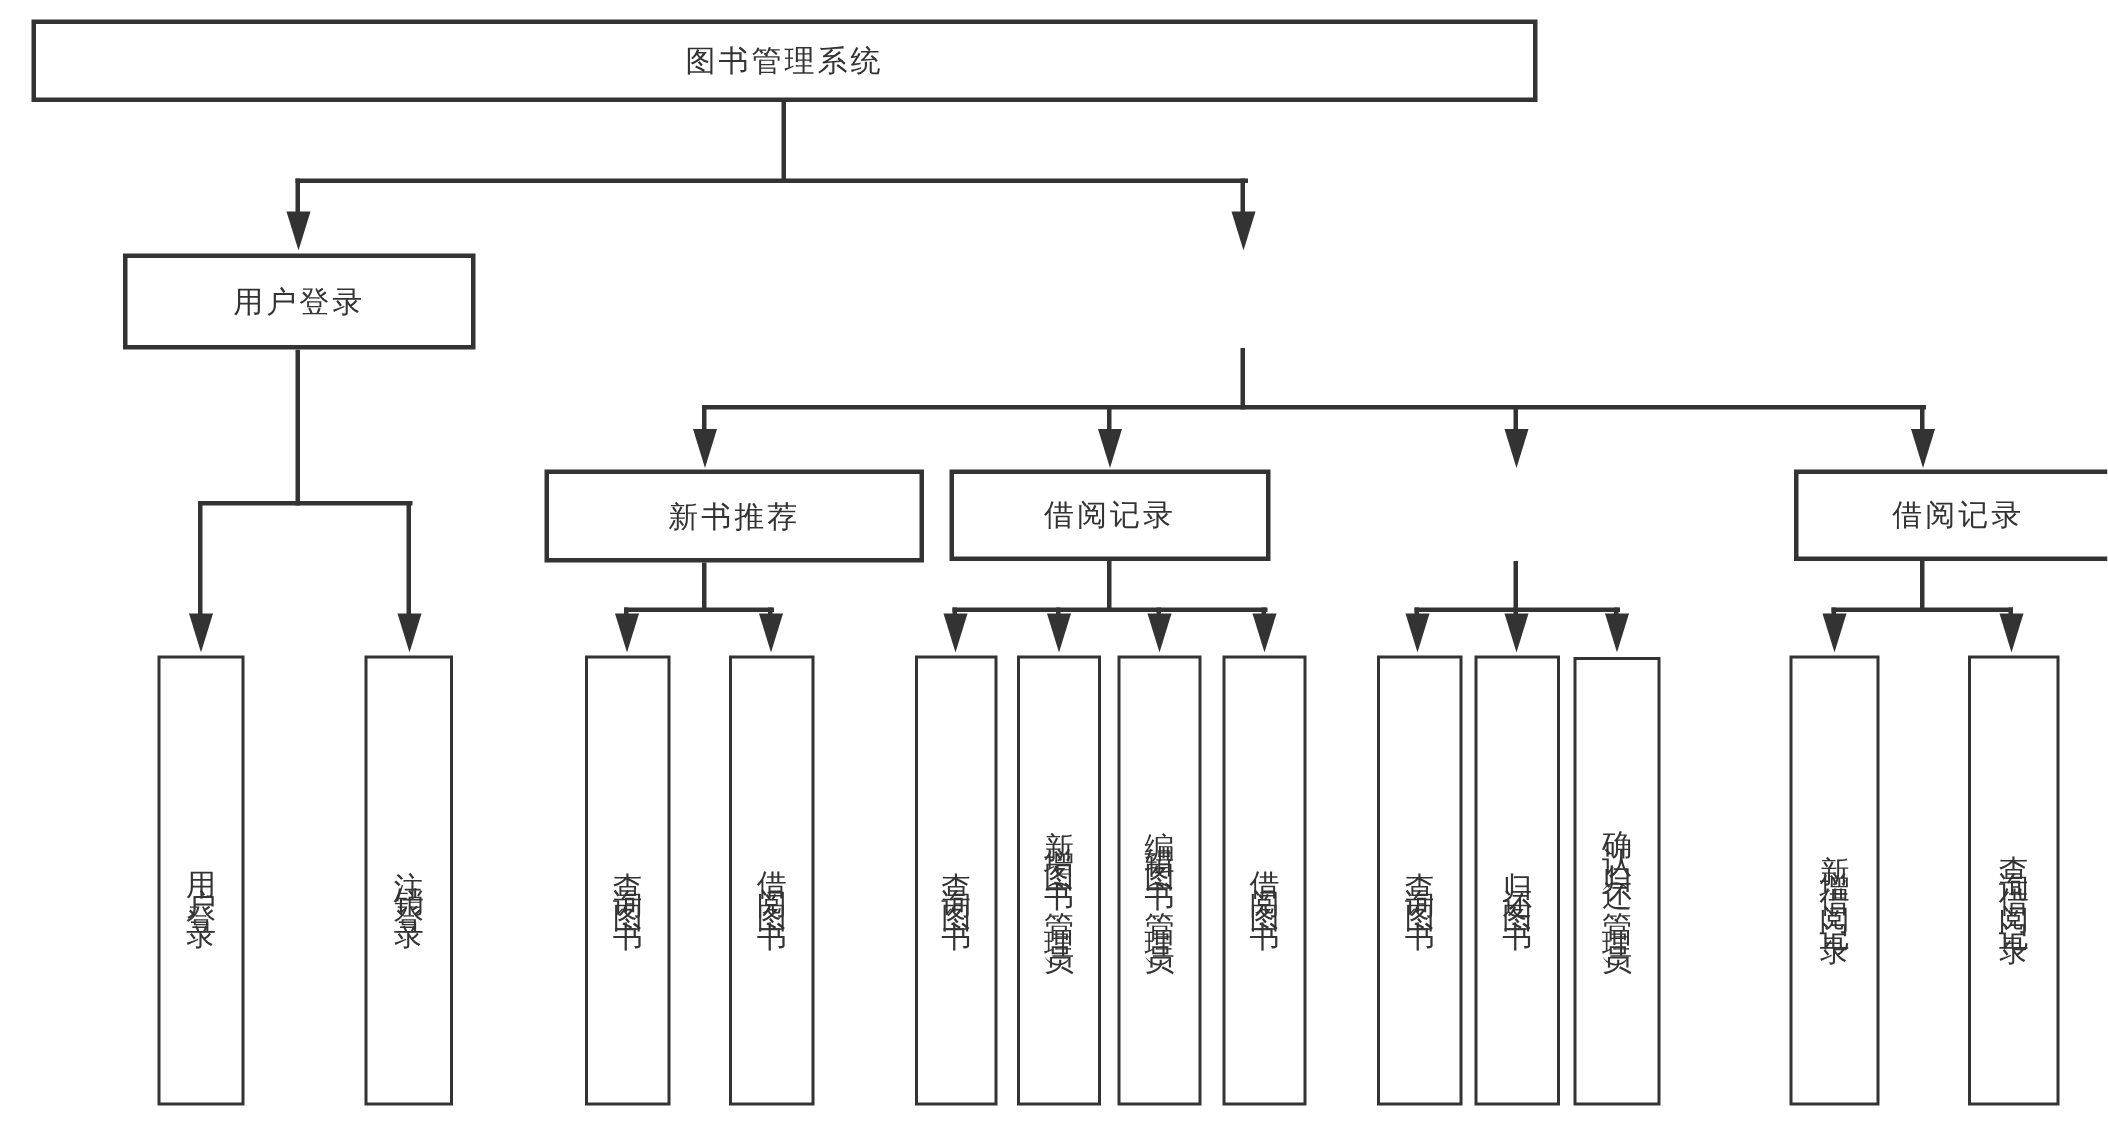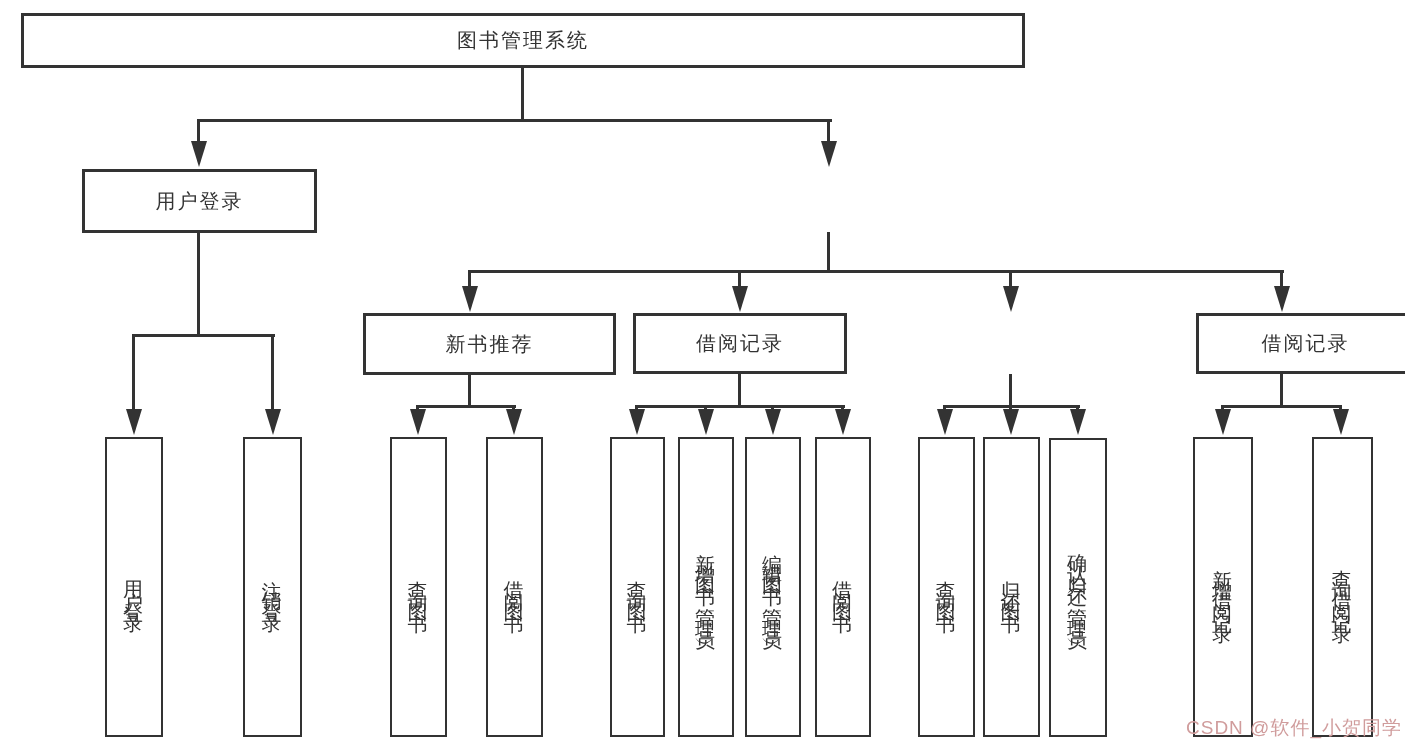--- a/index.html
+++ b/index.html
@@ -136,15 +136,14 @@
   <div class="box leaf" style="left:745px;top:437px;width:56px;height:300px">编辑图书（管理员）</div>
   <div class="box leaf" style="left:815px;top:437px;width:56px;height:300px">借阅图书</div>
 
   <div class="box leaf" style="left:918px;top:437px;width:57px;height:300px">查询图书</div>
   <div class="box leaf" style="left:983px;top:437px;width:57px;height:300px">归还图书</div>
   <div class="box leaf" style="left:1049px;top:438px;width:58px;height:299px">确认归还（管理员）</div>
 
   <div class="box leaf" style="left:1193px;top:437px;width:60px;height:300px">新增借阅记录</div>
   <div class="box leaf" style="left:1312px;top:437px;width:61px;height:300px">查询借阅记录</div>
 
-  <div class="watermark">CSDN @软件_小贺同学</div>
 
 </div>
 
 </body></html>

